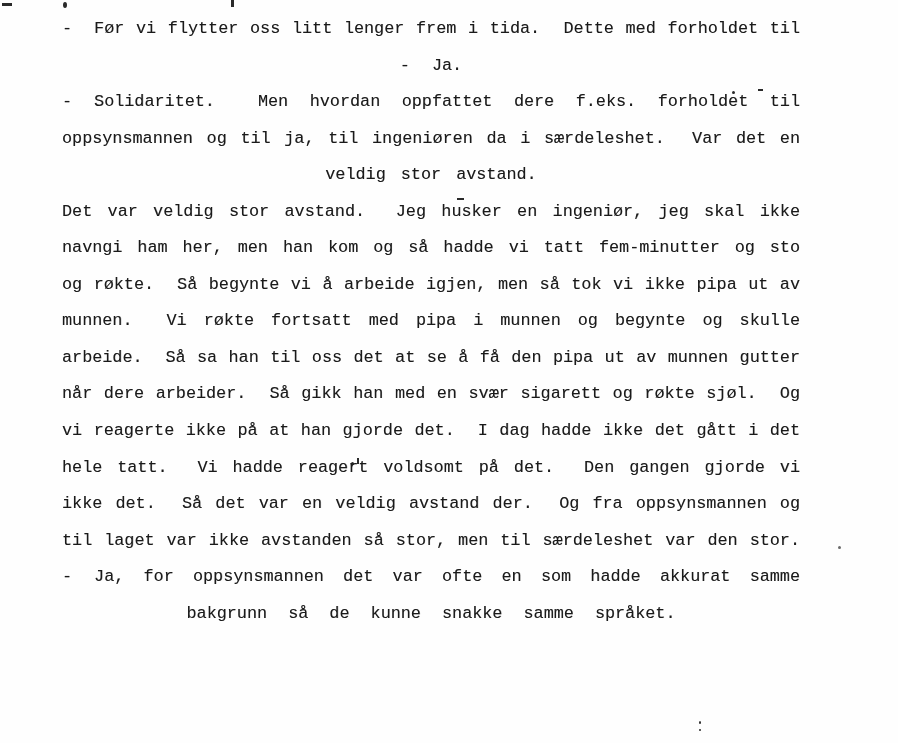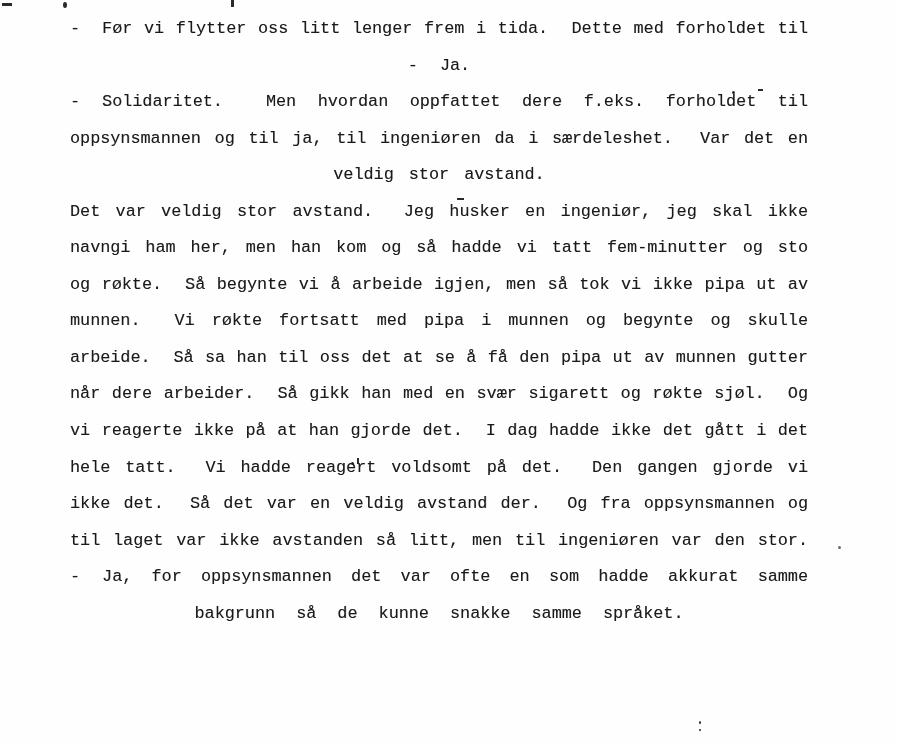--- a/index.html
+++ b/index.html
@@ -14,21 +14,20 @@
     background: #fefefe;
     overflow: hidden;
     font-family: "Liberation Mono", "DejaVu Sans Mono", monospace;
     color: #1a1a1a;
   }
   .page-text {
     position: absolute;
     left: 62px;
     top: 11px;
     width: 738px;
-    margin-left: 8px;
   }
   .line {
     height: 36.55px;
     line-height: 36.55px;
     font-size: 16.8px;
     white-space: nowrap;
     text-shadow: 0.3px 0.3px 0.4px rgba(20,20,20,0.35);
   }
   .line.j {
     white-space: normal;
@@ -70,18 +69,18 @@
       <div class="line loose"><span>veldig stor avstand.</span></div>
       <div class="line j"><span>Det var veldig stor avstand.&nbsp; Jeg husker en ingeniør, jeg skal ikke</span></div>
       <div class="line j"><span>navngi ham her, men han kom og så hadde vi tatt fem-minutter og sto</span></div>
       <div class="line j"><span>og røkte.&nbsp; Så begynte vi å arbeide igjen, men så tok vi ikke pipa ut av</span></div>
       <div class="line j"><span>munnen.&nbsp; Vi røkte fortsatt med pipa i munnen og begynte og skulle</span></div>
       <div class="line j"><span>arbeide.&nbsp; Så sa han til oss det at se å få den pipa ut av munnen gutter</span></div>
       <div class="line j"><span>når dere arbeider.&nbsp; Så gikk han med en svær sigarett og røkte sjøl.&nbsp; Og</span></div>
       <div class="line j"><span>vi reagerte ikke på at han gjorde det.&nbsp; I dag hadde ikke det gått i det</span></div>
       <div class="line j"><span>hele tatt.&nbsp; Vi hadde reagert voldsomt på det.&nbsp; Den gangen gjorde vi</span></div>
       <div class="line j"><span>ikke det.&nbsp; Så det var en veldig avstand der.&nbsp; Og fra oppsynsmannen og</span></div>
-      <div class="line j"><span>til laget var ikke avstanden så litt, men til ingeniøren var den stor.</span></div>
+      <div class="line j"><span>til laget var ikke avstanden så stor, men til særdeleshet var den stor.</span></div>
       <div class="line j"><span class="dash">-</span><span>Ja, for oppsynsmannen det var ofte en som hadde akkurat samme</span></div>
       <div class="line xloose"><span>bakgrunn så de kunne snakke samme språket.</span></div>
     </div>
 
 </div>
 
 </body></html>

